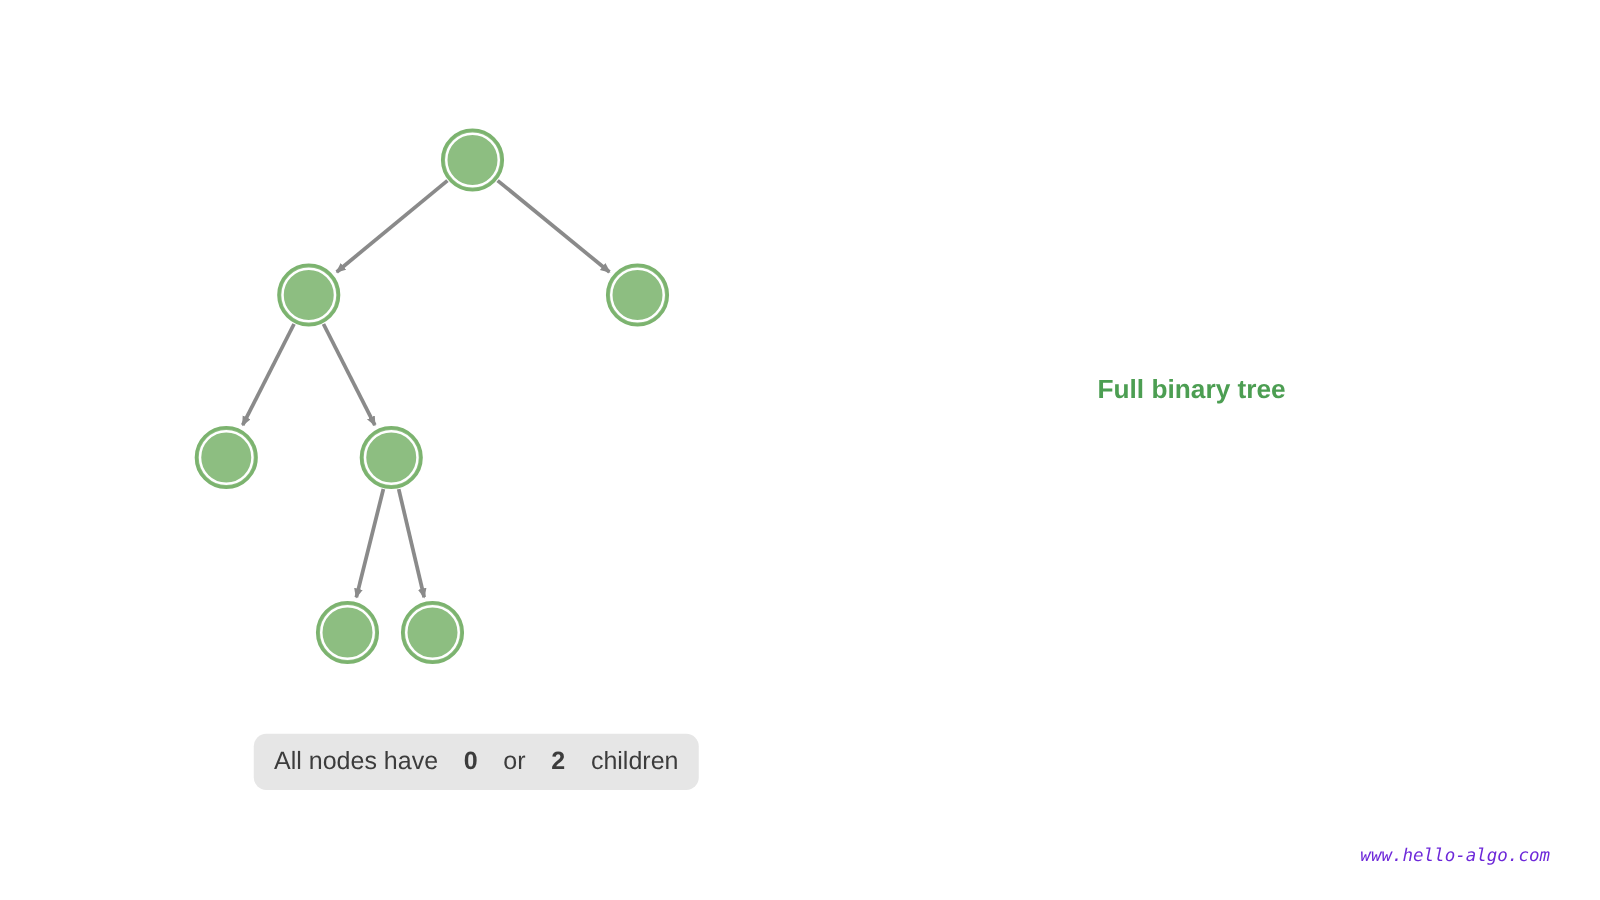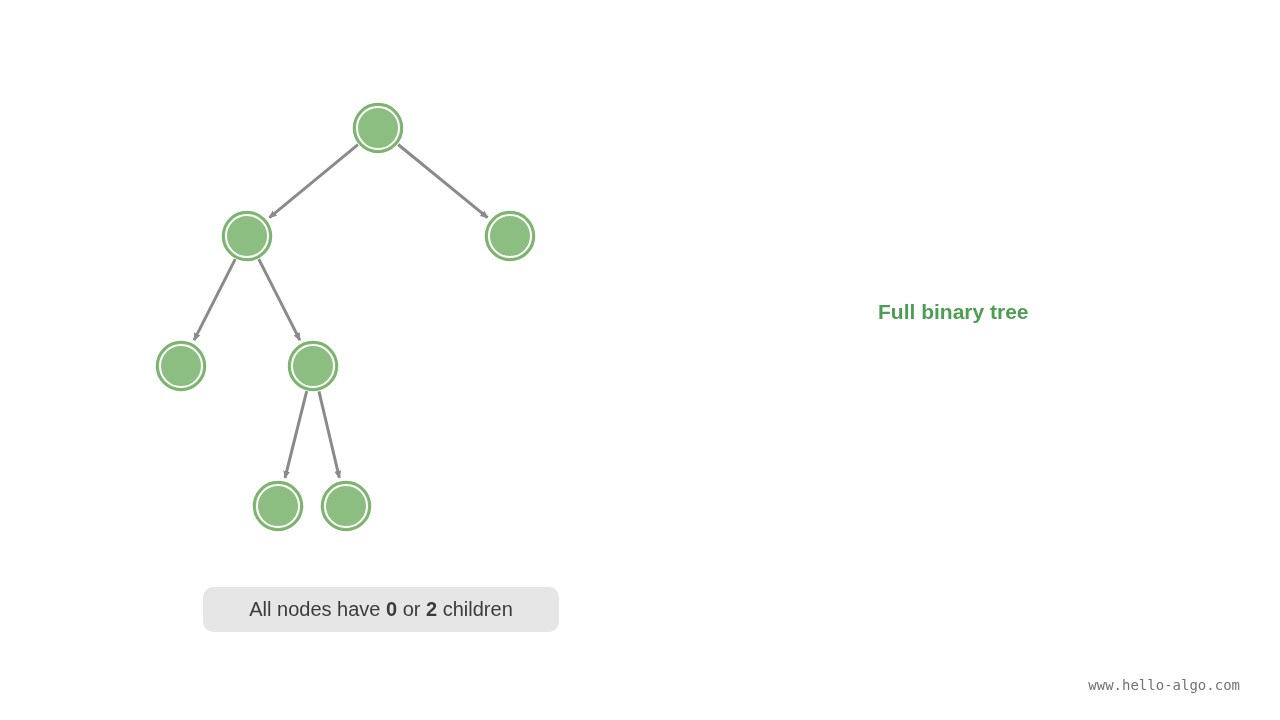--- a/index.html
+++ b/index.html
@@ -36,20 +36,21 @@
     width: 356px;
     height: 45px;
     background: #e6e6e6;
     border-radius: 10px;
     display: flex;
     align-items: center;
     justify-content: center;
     font-size: 20px;
     color: #3c3c3c;
     white-space: pre;
+    gap: 15px;
   }
   .caption-pill .bold { font-weight: 700; }
   .watermark {
     position: absolute;
     right: 40px;
     top: 677px;
     font-family: "DejaVu Sans Mono", monospace;
     font-size: 14px;
     color: #cccccc;
     white-space: nowrap;
@@ -105,15 +106,15 @@
         </g>
       </g>
   </svg>
 
   <div class="diagram-title" style="color: rgb(76, 158, 82);">Full binary tree</div>
 
   <div class="caption-pill" style="background: rgb(230, 230, 230); color: rgb(60, 60, 60);">
     <span>All nodes have </span><span class="bold">0</span><span> or </span><span class="bold">2</span><span> children</span>
   </div>
 
-  <div class="watermark" style="color: #737373;">www.hello-algo.com</div>
+  <div class="watermark" style="color: #6d28d9; font-style: italic;">www.hello-algo.com</div>
 
 </div>
 
 </body></html>

